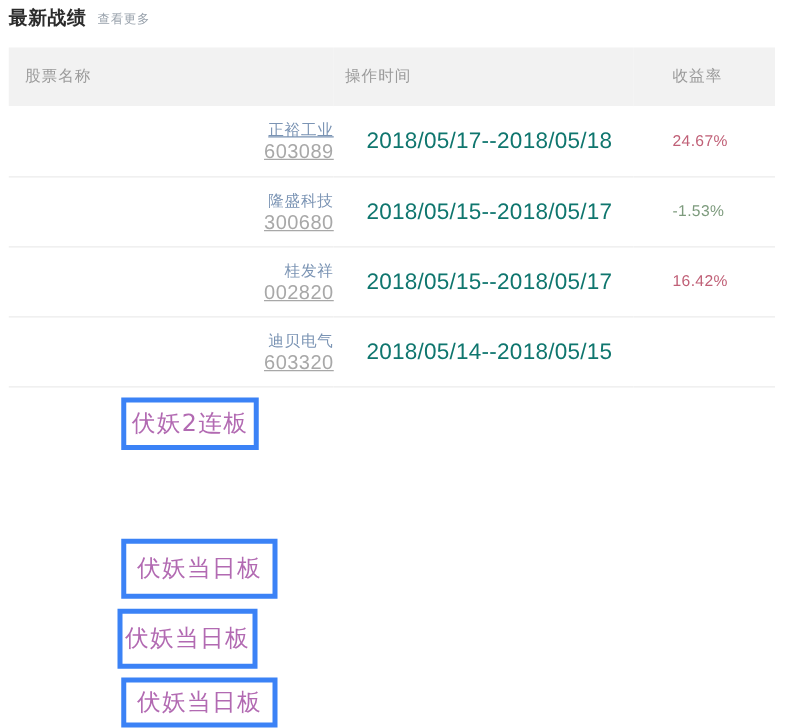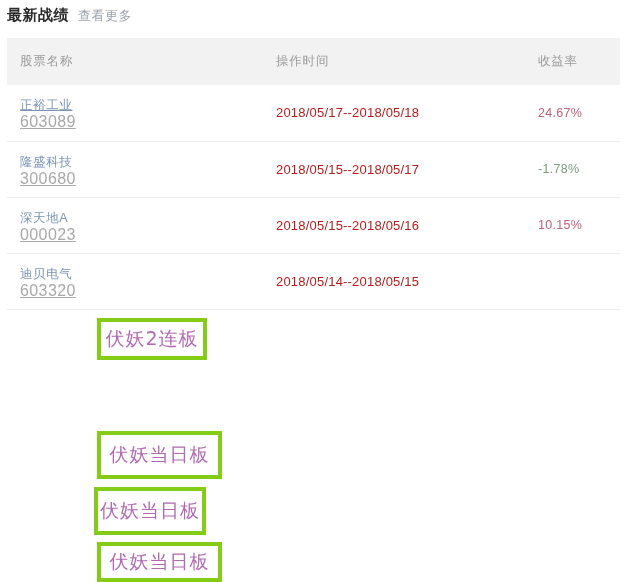--- a/index.html
+++ b/index.html
@@ -34,21 +34,21 @@
     gap: 9px;
   }
   .section-title {
     font-size: 15px;
     font-weight: bold;
     color: #2b2b2b;
     letter-spacing: 0.5px;
     line-height: 1;
   }
   .section-more {
-    font-size: 13px;
+    font-size: 10px;
     color: #9aa3ad;
     letter-spacing: 0.5px;
     line-height: 1;
     cursor: pointer;
     padding-top: 3px;
   }
 
   
   .table {
     position: absolute;
@@ -87,20 +87,21 @@
   .trow {
     height: 56px;
     border-bottom: 1px solid #ececec;
     background: #ffffff;
   }
   .trow.last { border-bottom: 1px solid #ececec; }
 
   .cell-name {
     padding-left: 13px !important;
     vertical-align: middle;
+    text-align: right;
   }
   .stock-name {
     font-size: 12.5px;
     color: #7b94b4;
     letter-spacing: 0.6px;
     line-height: 16px;
     display: inline-block;
     cursor: pointer;
   }
   .stock-name.linked { text-decoration: underline; }
@@ -108,40 +109,41 @@
     font-size: 16px;
     color: #a8a8a8;
     letter-spacing: 0.4px;
     line-height: 16px;
     margin-top: 1px;
     text-decoration: underline;
   }
 
   .cell-time {
     vertical-align: middle;
-    font-size: 13px;
-    color: #b91c1c;
+    font-size: 18px;
+    color: #0f766e;
     letter-spacing: 0.2px;
     padding-left: 9px !important;
+    text-align: center;
   }
 
   .cell-profit {
     vertical-align: middle;
     font-size: 12.5px;
     letter-spacing: 0.3px;
     padding-left: 31px !important;
   }
   .pos { color: #c06077; }
   .neg { color: #7d9b7d; }
 
   
   .anno {
     position: absolute;
     box-sizing: border-box;
-    border: 4px solid #84cc16;
+    border: 4px solid #3b82f6;
     background: transparent;
     display: flex;
     align-items: center;
     justify-content: center;
     color: #b26ab2;
     font-size: 19px;
     letter-spacing: 1px;
     font-family: "DejaVu Sans", "Liberation Sans", sans-serif;
     pointer-events: none;
     white-space: nowrap;
@@ -188,33 +190,33 @@
       </tr>
 
 
 
       <tr class="trow">
         <td class="cell-name">
           <div class="stock-name">隆盛科技</div>
           <div class="stock-code">300680</div>
         </td>
         <td class="cell-time">2018/05/15--2018/05/17</td>
-        <td class="cell-profit neg">-1.78%</td>
-      </tr>
-
-
+        <td class="cell-profit neg">-1.53%</td>
+      </tr>
 
       <tr class="trow">
         <td class="cell-name">
-          <div class="stock-name">深天地A</div>
-          <div class="stock-code">000023</div>
-        </td>
-        <td class="cell-time">2018/05/15--2018/05/16</td>
-        <td class="cell-profit pos">10.15%</td>
-      </tr>
+          <div class="stock-name">桂发祥</div>
+          <div class="stock-code">002820</div>
+        </td>
+        <td class="cell-time">2018/05/15--2018/05/17</td>
+        <td class="cell-profit pos">16.42%</td>
+      </tr>
+
+
 
 
       <tr class="trow last">
         <td class="cell-name">
           <div class="stock-name">迪贝电气</div>
           <div class="stock-code">603320</div>
         </td>
         <td class="cell-time">2018/05/14--2018/05/15</td>
         <td class="cell-profit pos"></td>
       </tr>

